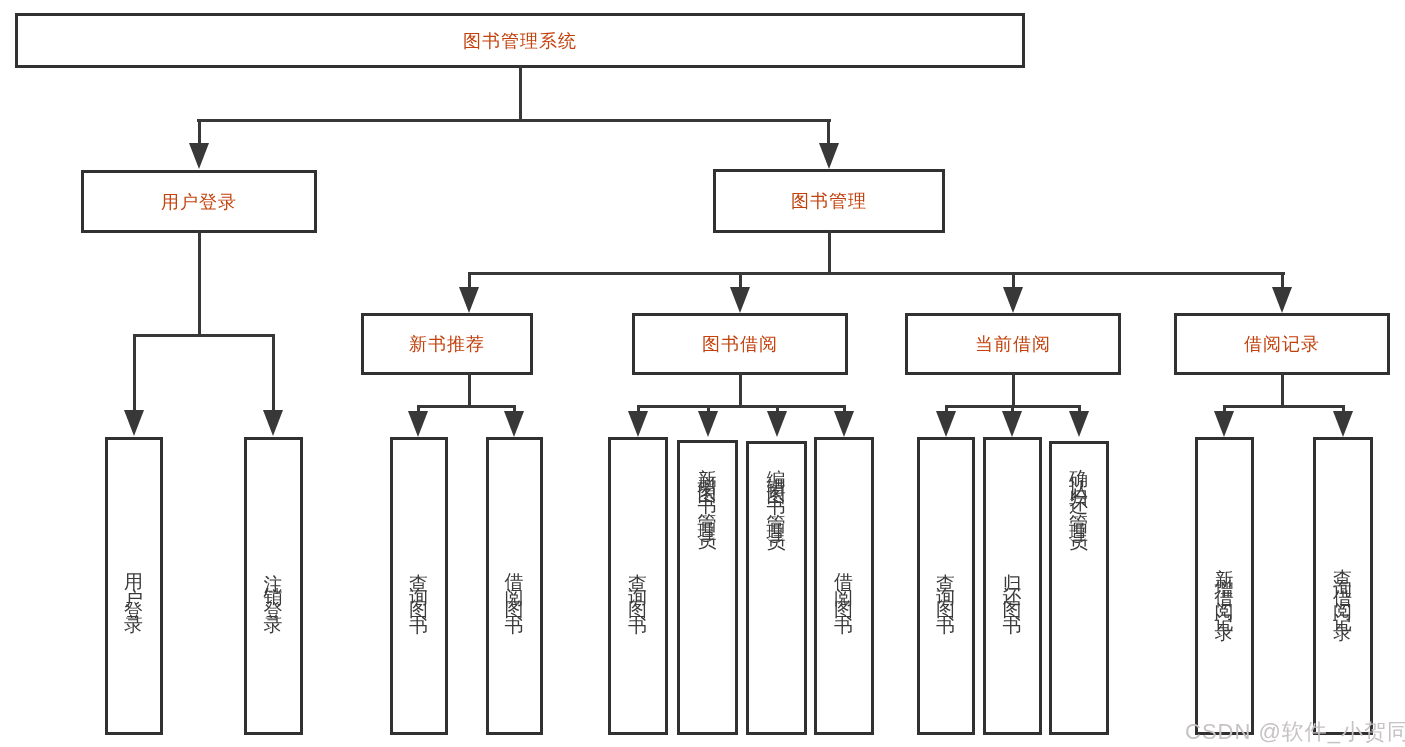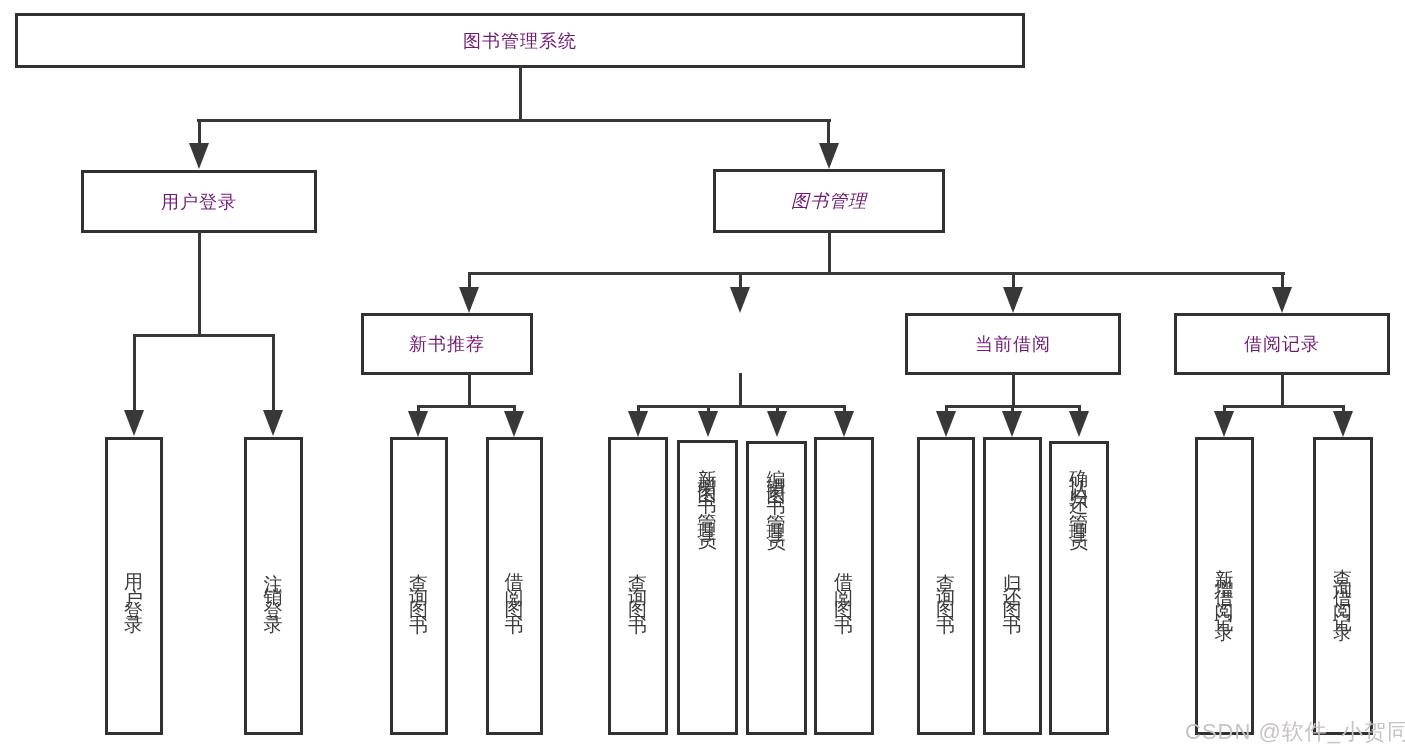--- a/index.html
+++ b/index.html
@@ -4,21 +4,21 @@
 <style>
   html,body{margin:0;padding:0;background:#ffffff;}
   .canvas{
     position:relative;width:1405px;height:747px;background:#ffffff;overflow:hidden;
     font-family:"Liberation Sans","DejaVu Sans",sans-serif;color:#3a3a3a;
   }
   .node{
     position:absolute;border:3px solid #313131;background:#ffffff;box-sizing:border-box;
     display:flex;align-items:center;justify-content:center;
   }
-  .node .hlabel{font-size:18px;letter-spacing:1px;color:#701a75;white-space:nowrap;}
+  .node .hlabel{font-size:18px;letter-spacing:1px;color:#c2410c;white-space:nowrap;}
   .leaf{
     position:absolute;border:3px solid #313131;background:#ffffff;box-sizing:border-box;
     display:flex;align-items:center;justify-content:center;
   }
   .leaf .vlabel{
     writing-mode:vertical-rl;text-orientation:mixed;
     font-size:19px;color:#3a3a3a;line-height:1;white-space:nowrap;
   }
   .leaf .s4{letter-spacing:14px;}
   .leaf .s6{letter-spacing:11px;}
@@ -49,21 +49,21 @@
   <div class="vline" style="left:519px;top:66px;height:55px;"></div>
   <div class="hline" style="left:197px;top:119px;width:634px;"></div>
   <div class="vline" style="left:198px;top:119px;height:28px;"></div>
   <div class="ahead" style="left:189px;top:143px;"></div>
   <div class="vline" style="left:827px;top:119px;height:28px;"></div>
   <div class="ahead" style="left:819px;top:143px;"></div>
 
   <div class="node" style="left:81px;top:170px;width:236px;height:63px;">
     <span class="hlabel">用户登录</span>
   </div>
-  <div class="node" style="left:713px;top:169px;width:232px;height:64px;font-style:italic;">
+  <div class="node" style="left:713px;top:169px;width:232px;height:64px;">
     <span class="hlabel">图书管理</span>
   </div>
 
   <div class="vline" style="left:198px;top:231px;height:105px;"></div>
   <div class="hline" style="left:133px;top:334px;width:142px;"></div>
   <div class="vline" style="left:133px;top:336px;height:76px;"></div>
   <div class="ahead" style="left:124px;top:410px;"></div>
   <div class="vline" style="left:272px;top:336px;height:76px;"></div>
   <div class="ahead" style="left:263px;top:410px;"></div>
 
@@ -73,20 +73,23 @@
   <div class="ahead" style="left:459px;top:287px;"></div>
   <div class="vline" style="left:739px;top:274px;height:16px;"></div>
   <div class="ahead" style="left:730px;top:287px;"></div>
   <div class="vline" style="left:1012px;top:274px;height:16px;"></div>
   <div class="ahead" style="left:1003px;top:287px;"></div>
   <div class="vline" style="left:1281px;top:274px;height:16px;"></div>
   <div class="ahead" style="left:1272px;top:287px;"></div>
 
   <div class="node" style="left:361px;top:313px;width:172px;height:62px;">
     <span class="hlabel">新书推荐</span>
+  </div>
+  <div class="node" style="left:632px;top:313px;width:216px;height:62px;">
+    <span class="hlabel">图书借阅</span>
   </div>
   <div class="node" style="left:905px;top:313px;width:216px;height:62px;">
     <span class="hlabel">当前借阅</span>
   </div>
   <div class="node" style="left:1174px;top:313px;width:216px;height:62px;">
     <span class="hlabel">借阅记录</span>
   </div>
 
   <div class="vline" style="left:468px;top:373px;height:34px;"></div>
   <div class="hline" style="left:417px;top:405px;width:99px;"></div>

